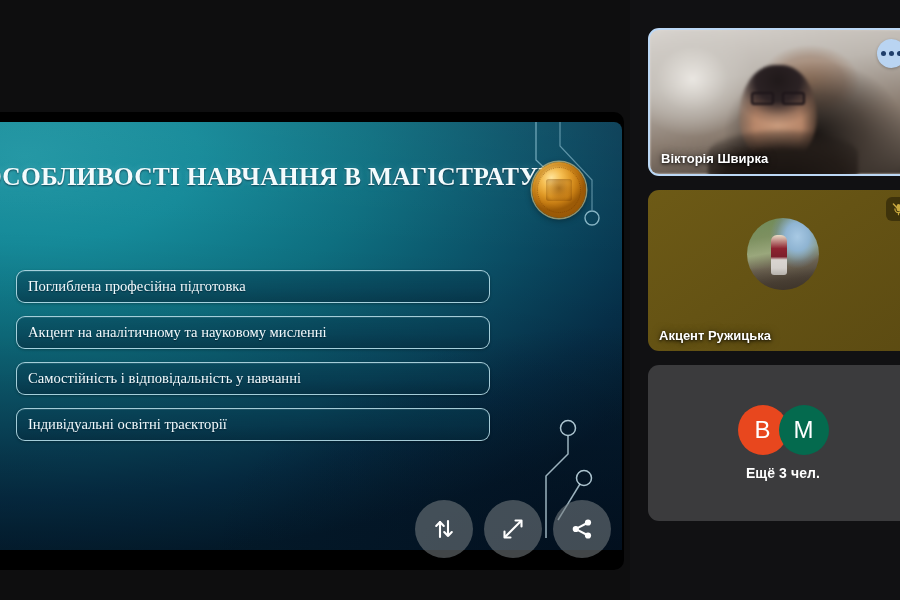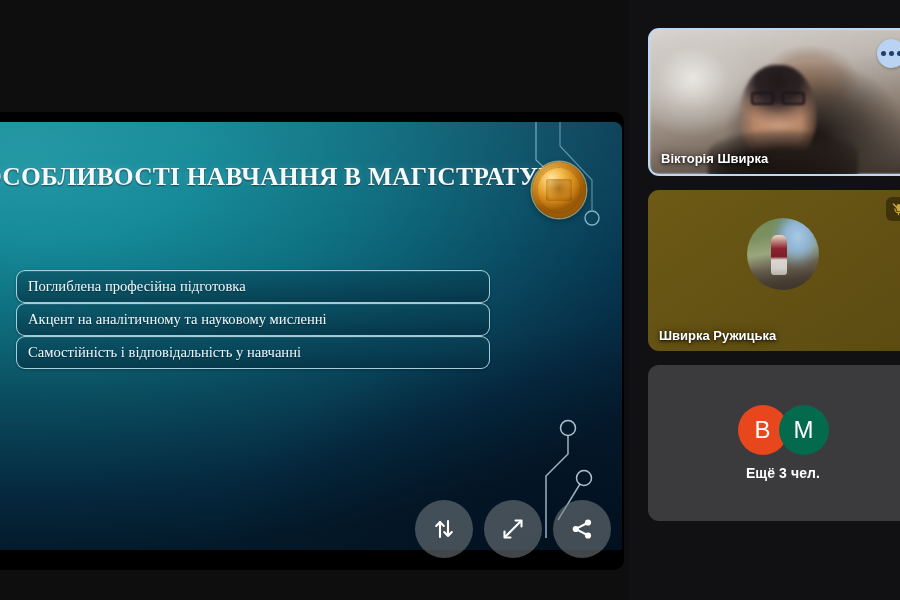--- a/index.html
+++ b/index.html
@@ -126,21 +126,21 @@
   .bullets {
     position: absolute;
     left: 30px;
     top: 148px;
     width: 474px;
     z-index: 4;
   }
   .bullet {
     position: relative;
     height: 33px;
-    margin-bottom: 0;
+    margin-bottom: 13px;
     border: 1px solid rgba(205,243,252,.80);
     border-radius: 9px;
     background:
       linear-gradient(180deg, rgba(8,66,86,.50) 0%, rgba(7,56,76,.58) 55%, rgba(5,42,60,.62) 100%);
     display: flex;
     align-items: center;
     padding: 0 11px;
     box-shadow: 0 1px 3px rgba(0,0,0,.28), inset 0 1px 0 rgba(255,255,255,.09);
   }
   .bullet span {
@@ -385,20 +385,23 @@
 
       <div class="bullets">
         <div class="bullet">
           <span>Поглиблена професійна підготовка</span>
         </div>
         <div class="bullet">
           <span>Акцент на аналітичному та науковому мисленні</span>
         </div>
         <div class="bullet">
           <span>Самостійність і відповідальність у навчанні</span>
+        </div>
+        <div class="bullet">
+          <span>Індивідуальні освітні траєкторії</span>
         </div>
       </div>
     </div>
 
     <div class="stage-controls">
 
       <button class="ctrl-btn" title="Змінити вигляд">
         <svg width="26" height="26" viewBox="0 0 26 26">
           <path d="M9 21 L9 6 M9 6 L5.2 10 M9 6 L12.8 10" stroke="#fff" stroke-width="2.1" stroke-linecap="round" stroke-linejoin="round" fill="none"></path>
           <path d="M17 5 L17 20 M17 20 L13.2 16 M17 20 L20.8 16" stroke="#fff" stroke-width="2.1" stroke-linecap="round" stroke-linejoin="round" fill="none"></path>
@@ -446,21 +449,21 @@
     <div class="tile tile-2">
       <div class="avatar-photo"></div>
       <div class="mic-off-badge">
         <svg width="15" height="15" viewBox="0 0 16 16">
           <path d="M8 2.1 C6.9 2.1 6.1 3 6.1 4 L6.1 8 C6.1 9 6.9 9.9 8 9.9 C9.1 9.9 9.9 9 9.9 8 L9.9 4 C9.9 3 9.1 2.1 8 2.1 Z" fill="#c9a93f"></path>
           <path d="M4.2 7.4 C4.2 9.6 5.9 11.4 8 11.4 C10.1 11.4 11.8 9.6 11.8 7.4" stroke="#c9a93f" stroke-width="1.25" fill="none" stroke-linecap="round"></path>
           <path d="M8 11.4 L8 13.6" stroke="#c9a93f" stroke-width="1.25" stroke-linecap="round"></path>
           <path d="M2.6 2.2 L13.4 13.6" stroke="#c9a93f" stroke-width="1.5" stroke-linecap="round"></path>
         </svg>
       </div>
-      <div class="tile-name">Швирка Ружицька</div>
+      <div class="tile-name">Акцент Ружицька</div>
     </div>
 
     <div class="tile tile-3">
       <div class="mini-avatars">
         <div class="mini-avatar a1" style="background:#e8471e">В</div>
         <div class="mini-avatar a2" style="background:#046a4e">М</div>
       </div>
       <div class="more-count">Ещё 3 чел.</div>
     </div>
   </div>

